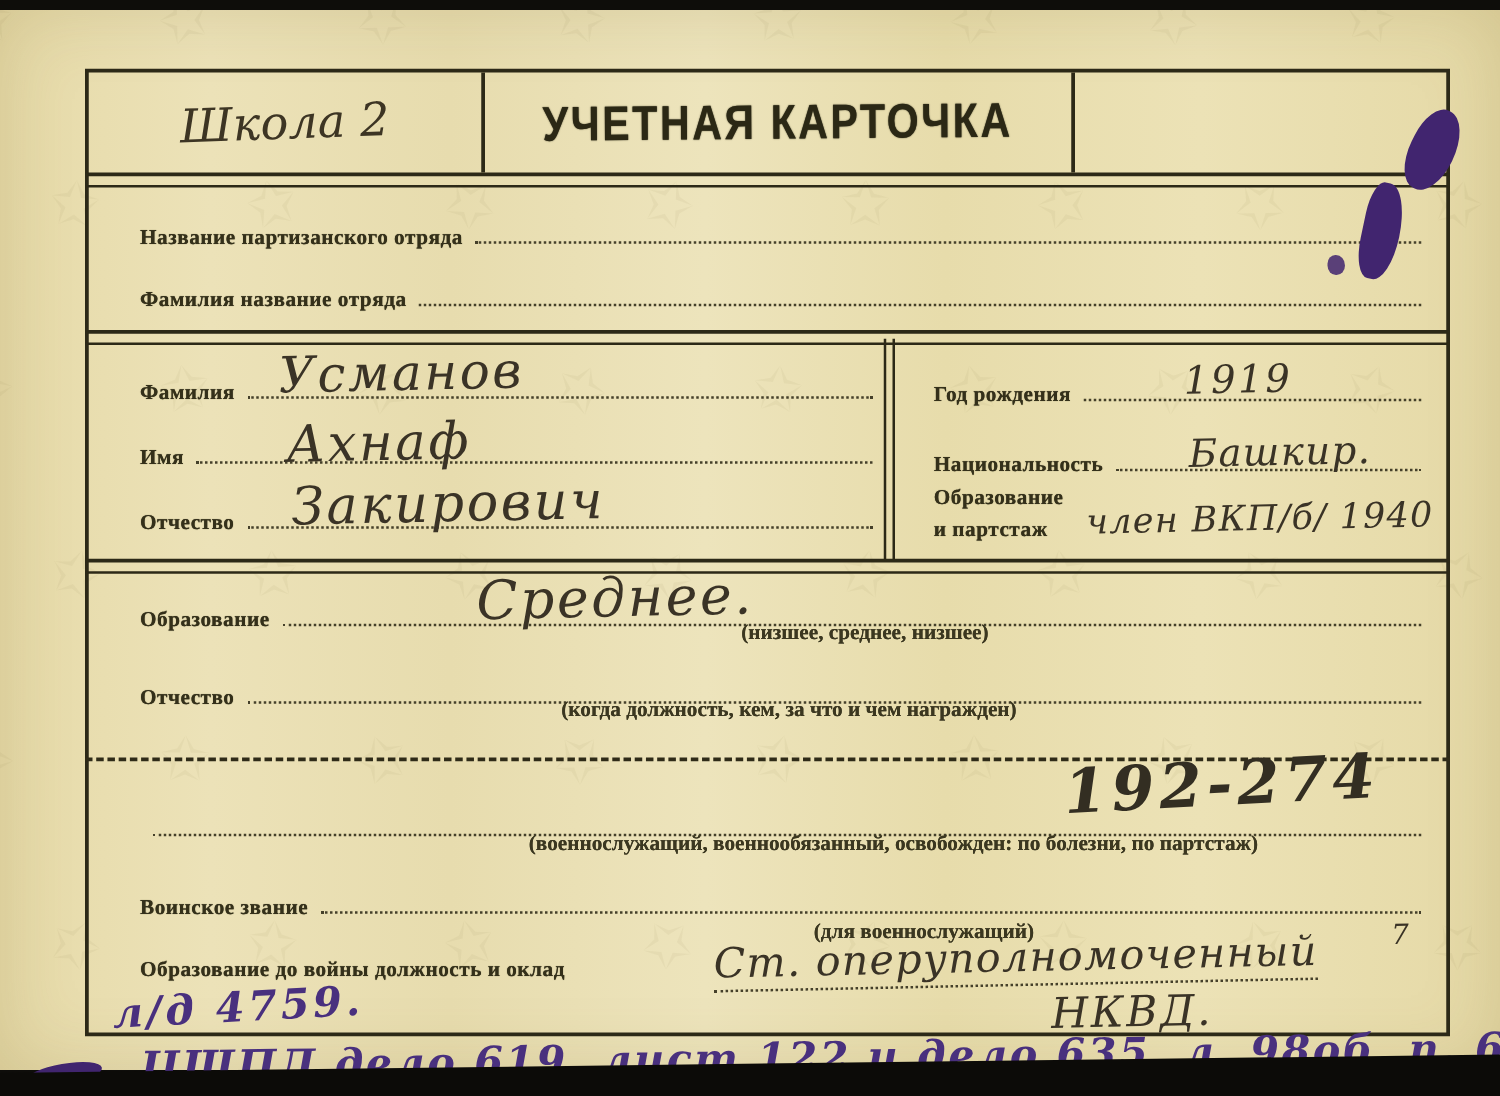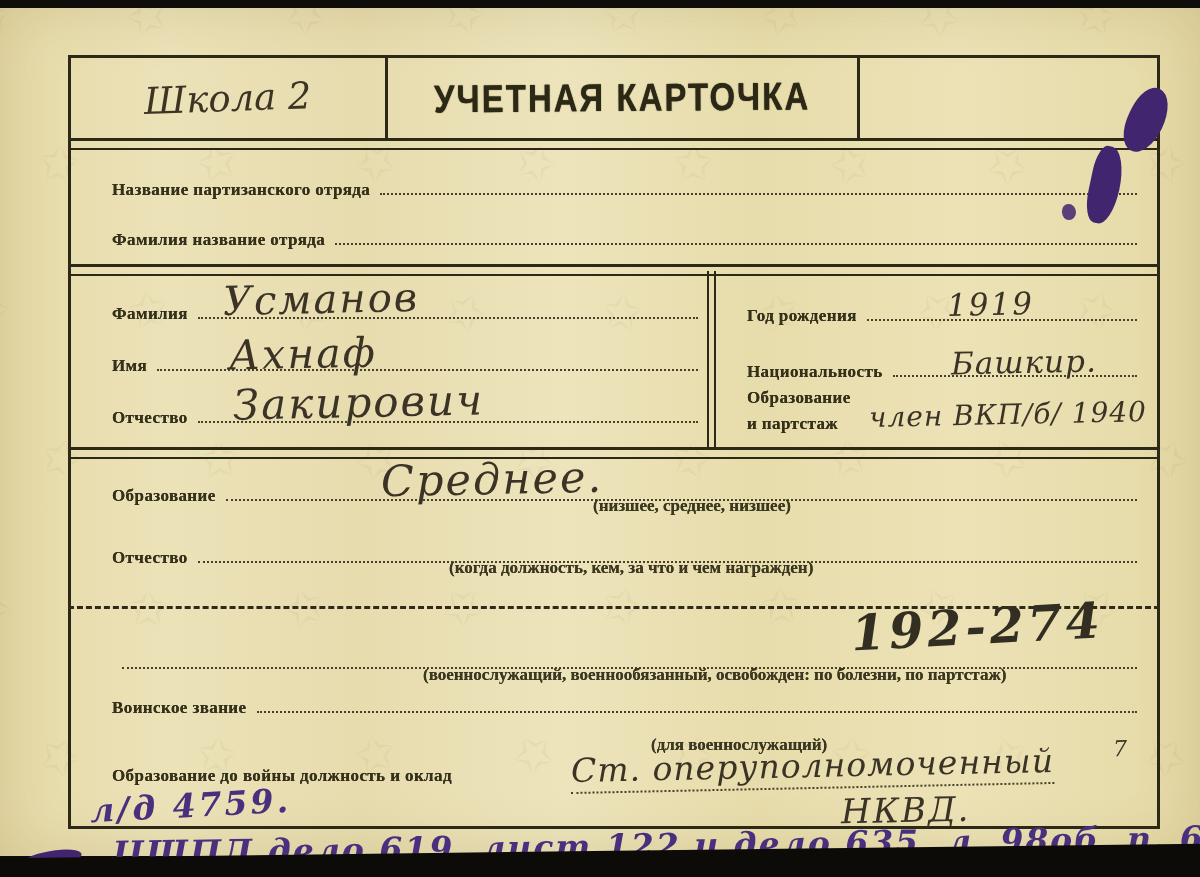--- a/index.html
+++ b/index.html
@@ -188,21 +188,21 @@
       <span class="hint" style="left:378px;top:500px">(когда должность, кем, за что и чем награжден)</span>
 
       <div class="rule-dashed" style="top:548px"></div>
 
       <div class="field" style="left:41px;top:588px;right:16px;height:28px">
         <span class="dots"></span>
       </div>
       <span class="hint" style="left:352px;top:607px">(военнослужащий, военнообязанный, освобожден: по болезни, по партстаж)</span>
       <span class="hw hw-num">192-274</span>
 
-      <div class="field" style="left:41px;top:632px;right:16px;height:28px">
+      <div class="field" style="left:41px;top:650px;right:16px;height:28px">
         <span class="lbl">Воинское звание</span>
         <span class="dots"></span>
       </div>
       <span class="hint" style="left:580px;top:677px">(для военнослужащий)</span>
 
       <span class="lbl" style="position:absolute;left:41px;top:708px">Образование до войны должность и оклад</span>
       <span class="hw hw-pos1">Ст. оперуполномоченный</span>
       <span class="hw hw-pos2">НКВД.</span>
       <span class="hw hw-stray">7</span>
     </div>

